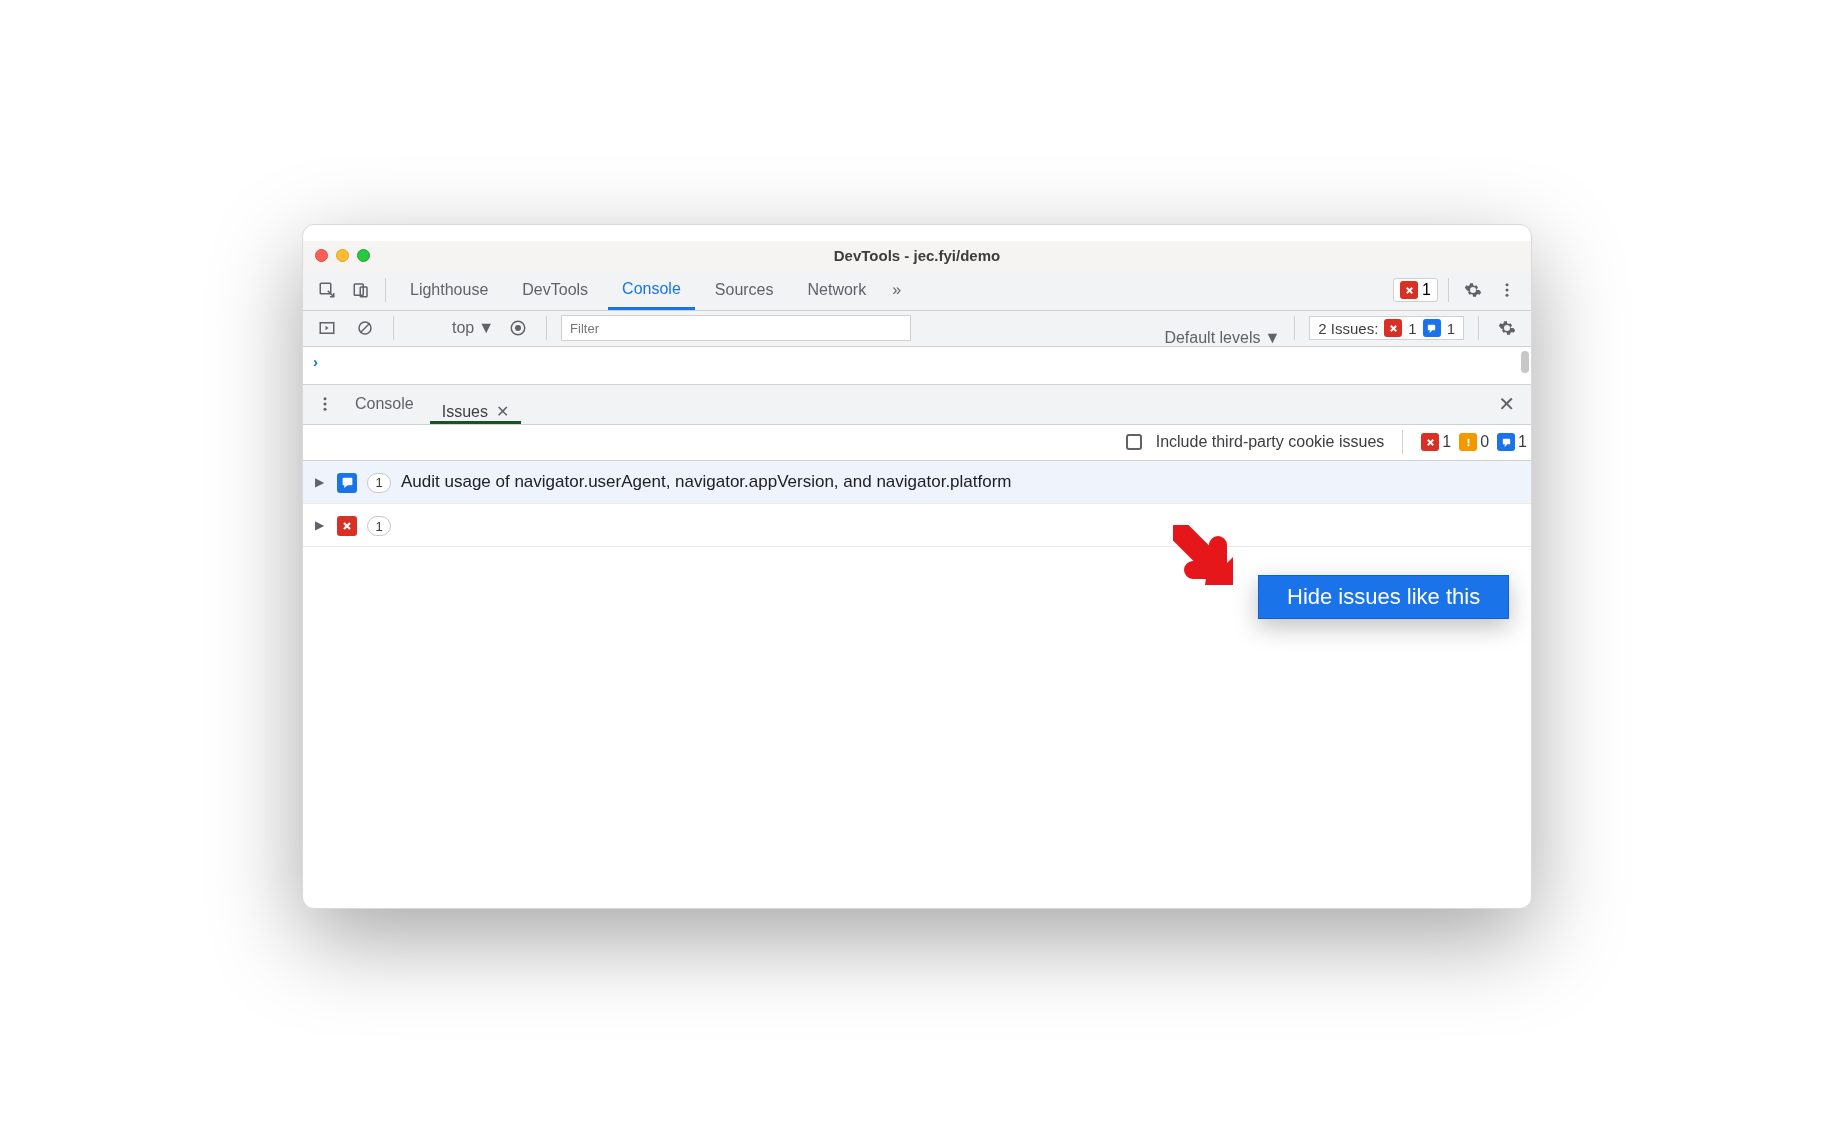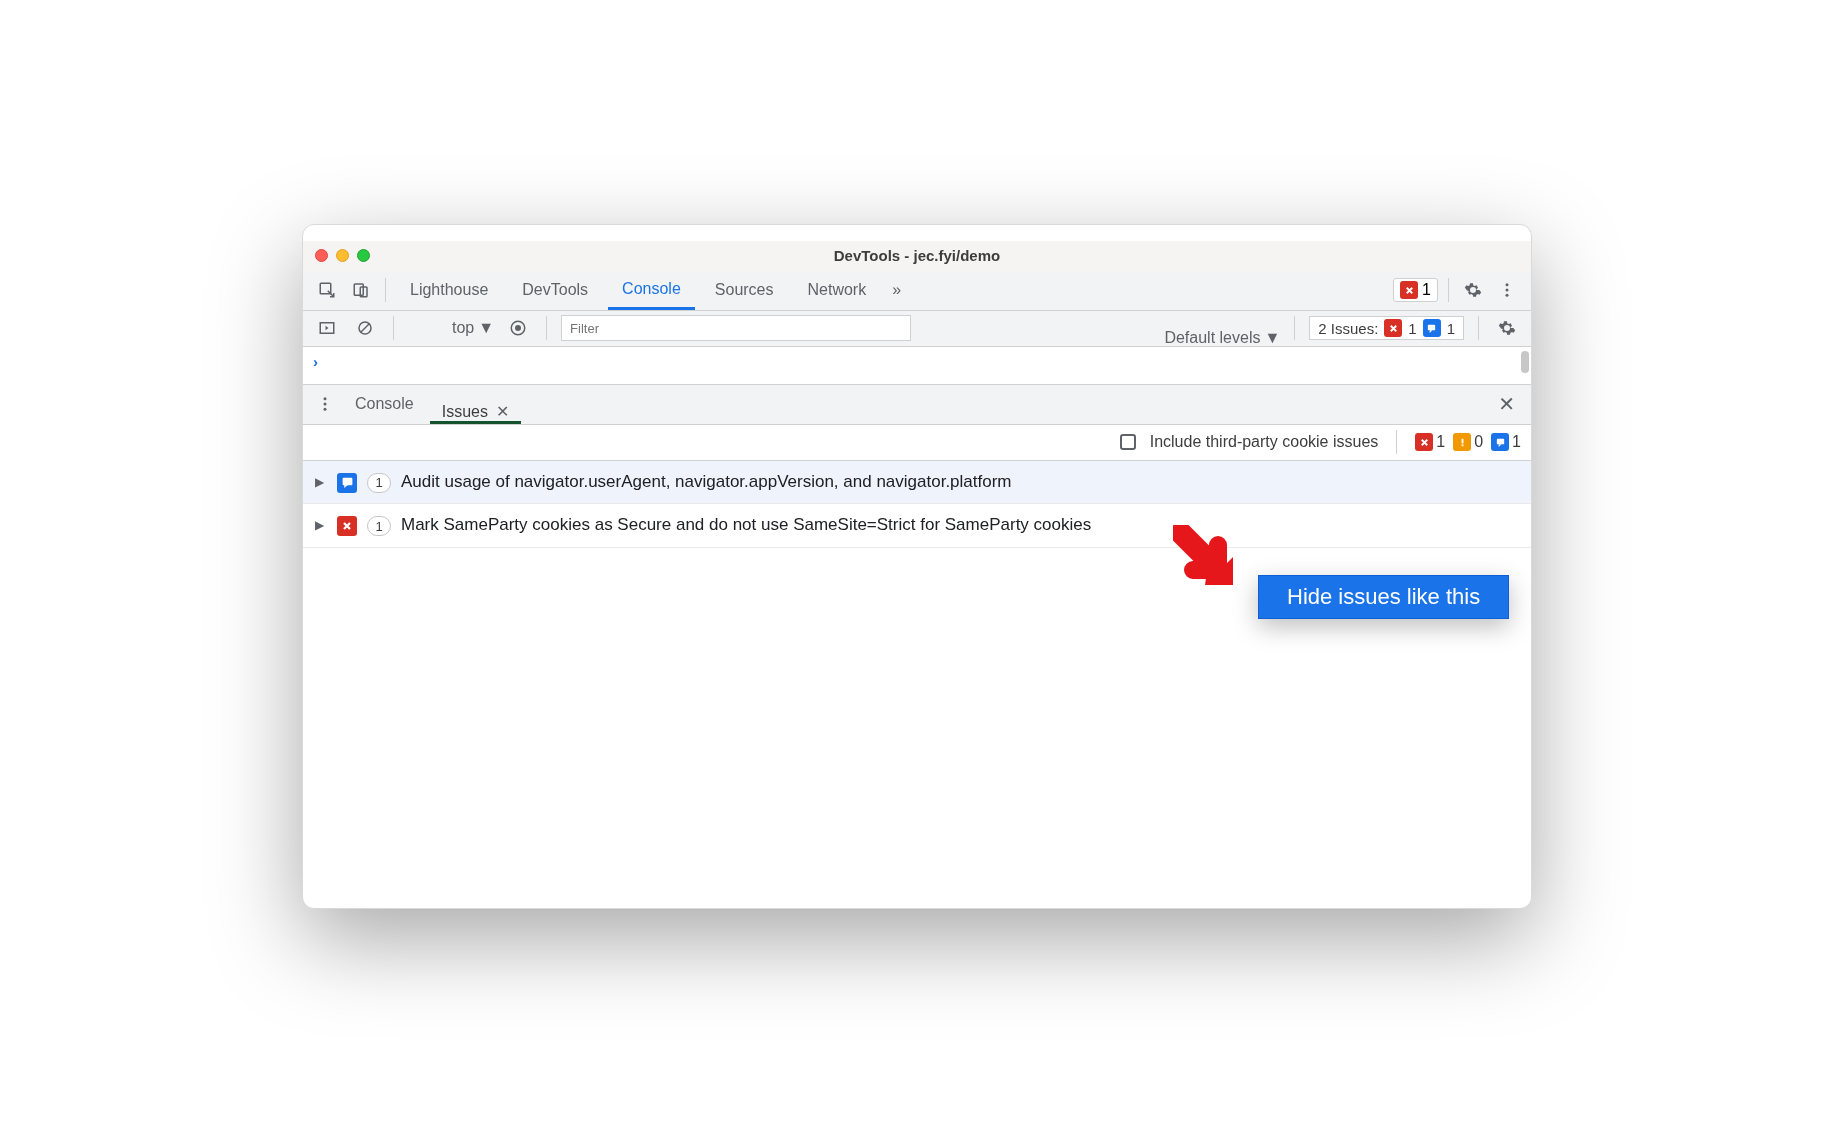--- a/index.html
+++ b/index.html
@@ -115,21 +115,21 @@
   .dtab {
     padding:0 12px;height:100%;display:flex;align-items:center;gap:8px;
     color:#5f6368;font-size:16px;cursor:pointer;
   }
   .dtab.active { color:#3d3d3d; border-bottom:3px solid #14532d;align-items:flex-end; }
   .closex { color:#5f6368; font-size:16px; }
   .closepanel { margin-left:auto; color:#5f6368;font-size:20px;padding:0 8px; }
   
   .issuetoolbar {
     height: 36px; border-bottom:1px solid #d0d0d0;background:#fff;
-    display:flex;align-items:center;justify-content:flex-end;padding:0 10px;gap:14px;flex-shrink:0;
+    display:flex;align-items:center;justify-content:flex-end;padding:0 4px;gap:14px;flex-shrink:0;
     font-size:16px;color:#3d3d3d;
   }
   .chk { width:16px;height:16px;border:2px solid #5f6368;border-radius:3px; }
   .cntgroup { display:flex;align-items:center;gap:8px; }
   .cntitem { display:flex;align-items:center;gap:3px;font-size:16px; }
   
   .issuerow {
     display:flex;align-items:flex-start;gap:10px;padding:10px 12px;border-bottom:1px solid #eaeaea;
     font-size:17px;color:#202124;
   }
@@ -337,21 +337,20 @@
       <span class="issuetext">Audit usage of navigator.userAgent, navigator.appVersion, and navigator.platform</span>
     </div>
     <div class="issuerow">
       <span class="disclose">▶</span>
       <span class="cat-icon cat-err">
         <svg width="12" height="12" viewBox="0 0 12 12">
             <path d="M3 3 L9 9 M9 3 L3 9" stroke="#fff" stroke-width="2.2"></path>
           </svg>
       </span>
       <span class="countpill">1</span>
-      <span class="issuetext">Mark SameParty cookies as Secure and do not use SameSite=Strict for SameParty cookies</span>
     </div>
   </div>
 
   <div class="arrow" style="left:870px; top:300px;">
     <svg width="70" height="70" viewBox="0 0 70 70">
       <path d="M10 10 L45 45 M45 45 L45 20 M45 45 L20 45" stroke="#e6171a" stroke-width="18" stroke-linecap="round" stroke-linejoin="round" fill="none"></path>
       <path d="M30 30 L60 60 L60 32 L48 44 L36 32 L32 60 L60 60 Z" fill="#e6171a"></path>
       <path d="M8 8 L48 48" stroke="#e6171a" stroke-width="22" stroke-linecap="round"></path>
       <path d="M48 18 L48 48 L18 48 Z" fill="#e6171a"></path>
     </svg>

